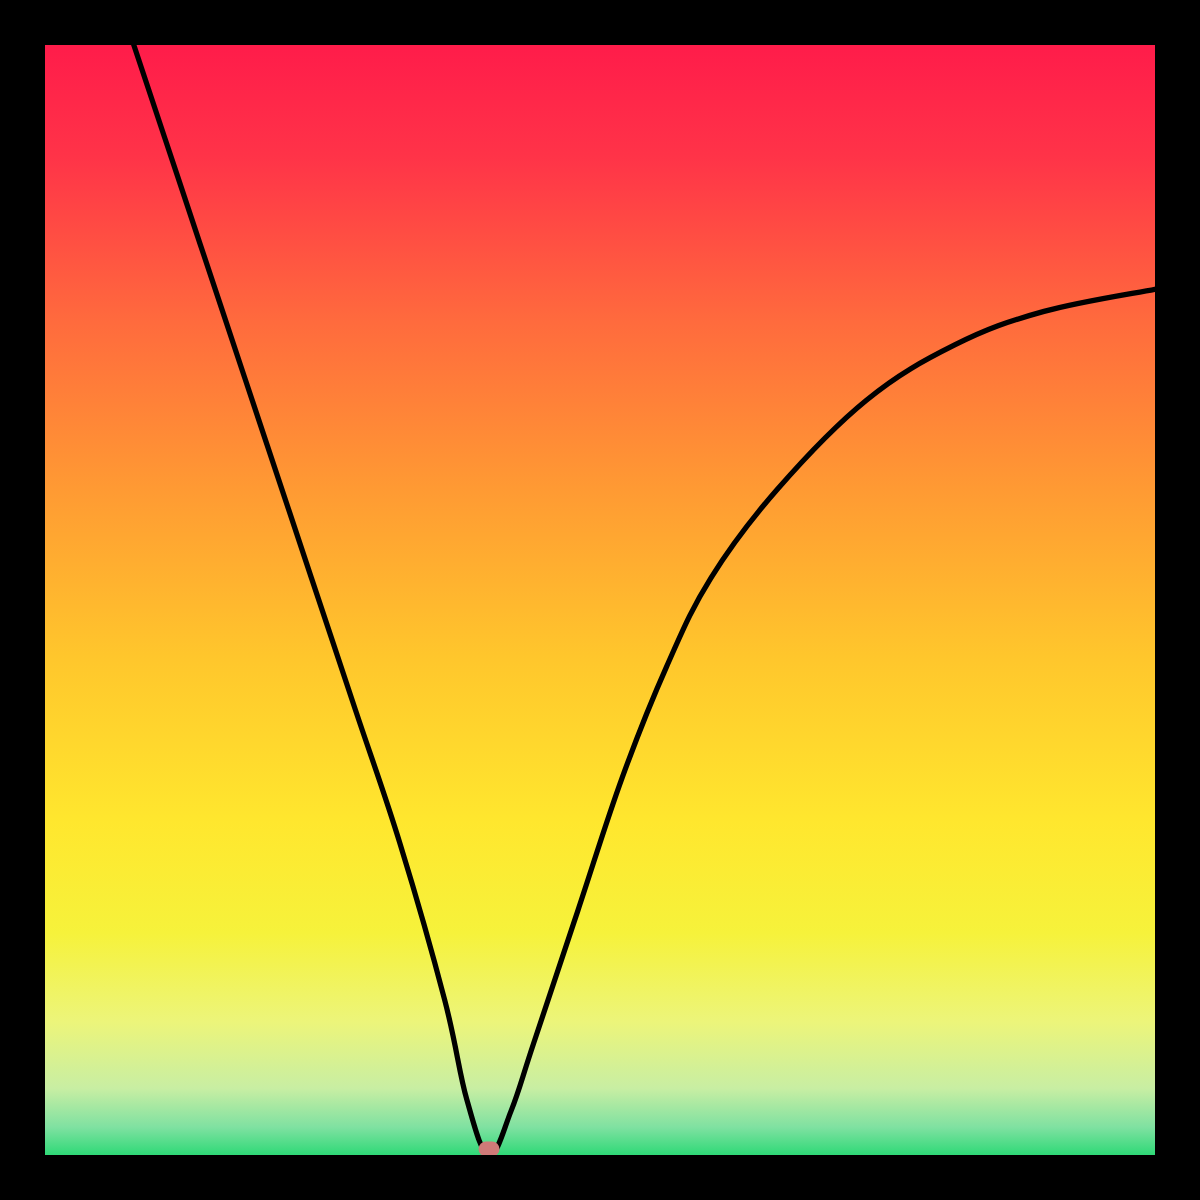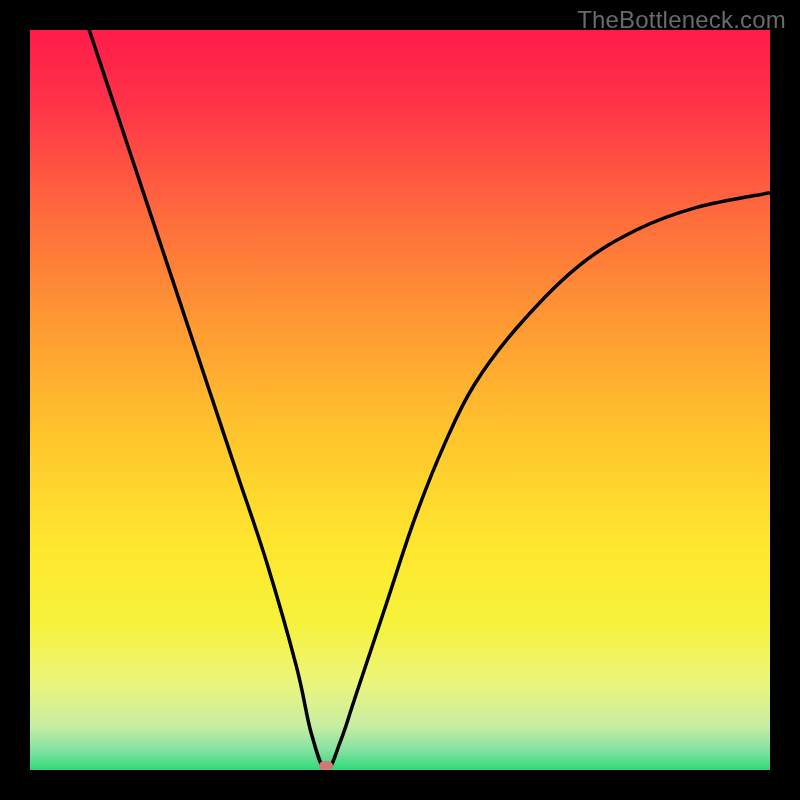--- a/index.html
+++ b/index.html
@@ -47,21 +47,20 @@
     border-radius: 5px / 5px;
     background: #cf7a78;
     z-index: 3;
     transform: translate(-50%, -50%);
   }
 </style>
 </head>
 <body>
 
 <div class="outer">
-  <div class="watermark">TheBottleneck.com</div>
 
   <div class="plot">
     <svg viewBox="0 0 740 740" preserveAspectRatio="none">
       <defs>
         <linearGradient id="bg-grad" x1="0" y1="0" x2="0" y2="1">
             <stop offset="0%" stop-color="#ff1c4a"></stop>
             <stop offset="10%" stop-color="#ff3348"></stop>
             <stop offset="25%" stop-color="#ff6b3d"></stop>
             <stop offset="40%" stop-color="#ff9a33"></stop>
             <stop offset="55.00000000000001%" stop-color="#ffc62c"></stop>

